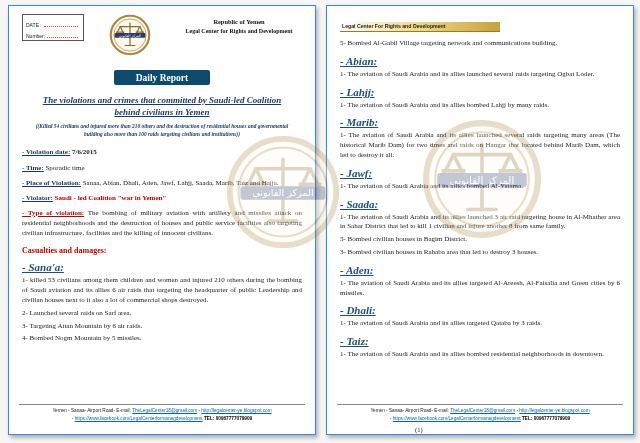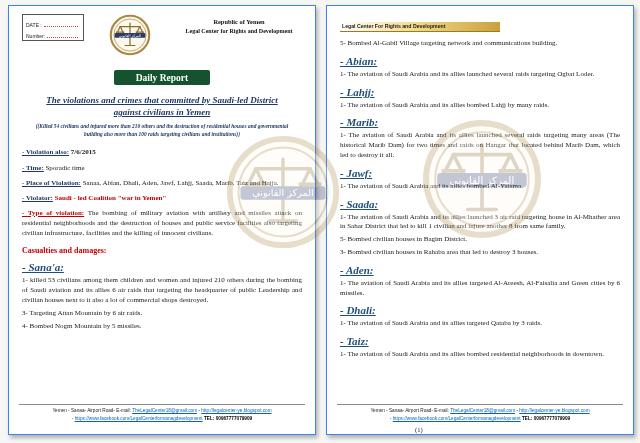--- a/index.html
+++ b/index.html
@@ -30,21 +30,21 @@
   .emblem-sm { width:42px; height:42px; }
   .org-head {
     width:126px; text-align:center; font-weight:bold; color:#111;
     font-size:6.4px; line-height:1.35; padding-top:4px;
   }
   .org-head .org-line2 { font-size:6px; }
 
   
   .daily-report {
     margin:10px auto 0; width:96px; text-align:center;
-    background:#14532d; color:#ffffff; font-weight:bold;
+    background:#0c4a6e; color:#ffffff; font-weight:bold;
     font-size:9.5px; padding:2.5px 0; border-radius:2px;
   }
   .main-title {
     margin-top:9px; padding:0 18px; text-align:center;
     color:#1f3864; font-weight:bold; font-style:italic;
     font-size:9px; line-height:1.35; text-decoration:underline;
   }
   .subtitle {
     margin-top:5px; padding:0 8px; text-align:center;
     color:#1f3864; font-weight:bold; font-style:italic;
@@ -135,45 +135,46 @@
     </div>
 
     <div class="org-head">
       <div>Republic of Yemen</div>
       <div class="org-line2">Legal Center for Rights and Development</div>
     </div>
   </div>
 
   <div class="daily-report">Daily Report</div>
 
-  <div class="main-title">The violations and crimes that committed by Saudi-led District against civilians in Yemen</div>
+  <div class="main-title">The violations and crimes that committed by Saudi-led Coalition behind civilians in Yemen</div>
 
   <div class="subtitle">((Killed 54 civilians and injured more than 210 others and the destruction of residential houses and governmental building also more than 100 raids targeting civilians and institutions))</div>
 
   <p class="field field-first">
-    <span class="flbl">- Violation also:</span><span class="fval-strong"> 7/6/2015</span>
+    <span class="flbl">- Violation date:</span><span class="fval-strong"> 7/6/2015</span>
   </p>
   <p class="field">
     <span class="flbl">- Time:</span><span> Sporadic time</span>
   </p>
   <p class="field">
     <span class="flbl">- Place of Violation:</span><span> Sanaa, Abian, Dhali, Aden, Jawf, Lahjj, Saada, Marib, Taiz and Hajja.</span>
   </p>
   <p class="field">
     <span class="flbl">- Violator:</span><span class="fval-red"> Saudi - led Coalition "war in Yemen"</span>
   </p>
   <p class="field">
     <span class="flbl-red">- Type of violation:</span><span> The bombing of military aviation with artillery and missiles attack on residential neighborhoods and the destruction of houses and public service facilities also targeting civilian infrastructure, facilities and the killing of innocent civilians.</span>
   </p>
 
   <div class="casualties">Casualties and damages:</div>
 
   <div class="section">
     <h3 class="sec-h">- Sana'a:</h3>
     <p class="item">1- killed 53 civilians among them children and women and injured 210 others during the bombing of Saudi aviation and its allies 6 air raids that targeting the headquarter of public Leadership and civilian houses next to it also a lot of commercial shops destroyed.</p>
+    <p class="item">2- Launched several raids on Sarf area.</p>
     <p class="item">3- Targeting Attan Mountain by 6 air raids.</p>
     <p class="item">4- Bombed Nogm Mountain by 5 missiles.</p>
   </div>
 
   <div class="watermark wm-left">
     <svg class="emblem-svg" viewBox="0 0 120 120">
       <circle cx="60" cy="60" r="55" fill="#fdf8ec" stroke="#a98743" stroke-width="6"></circle>
       <circle cx="60" cy="60" r="46" fill="none" stroke="#a98743" stroke-width="2"></circle>
       <g stroke="#8a6d2f" stroke-width="3.5" fill="none" stroke-linecap="round">
         <line x1="60" y1="26" x2="60" y2="88"></line>

